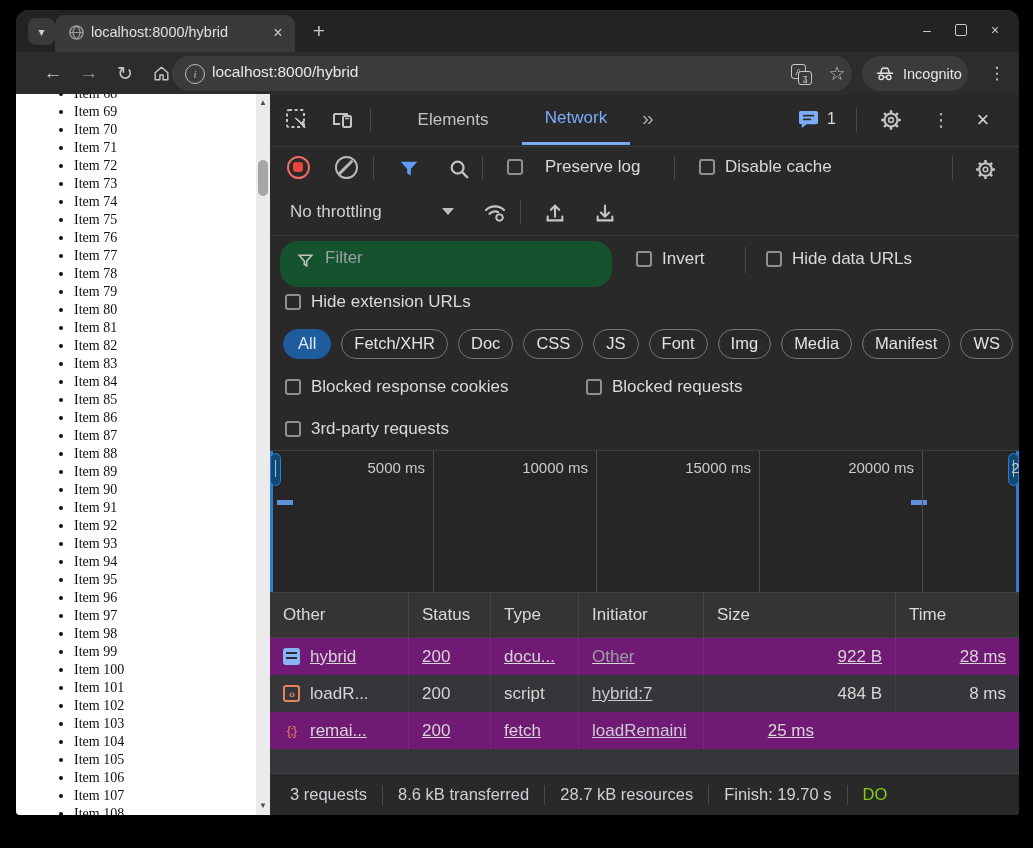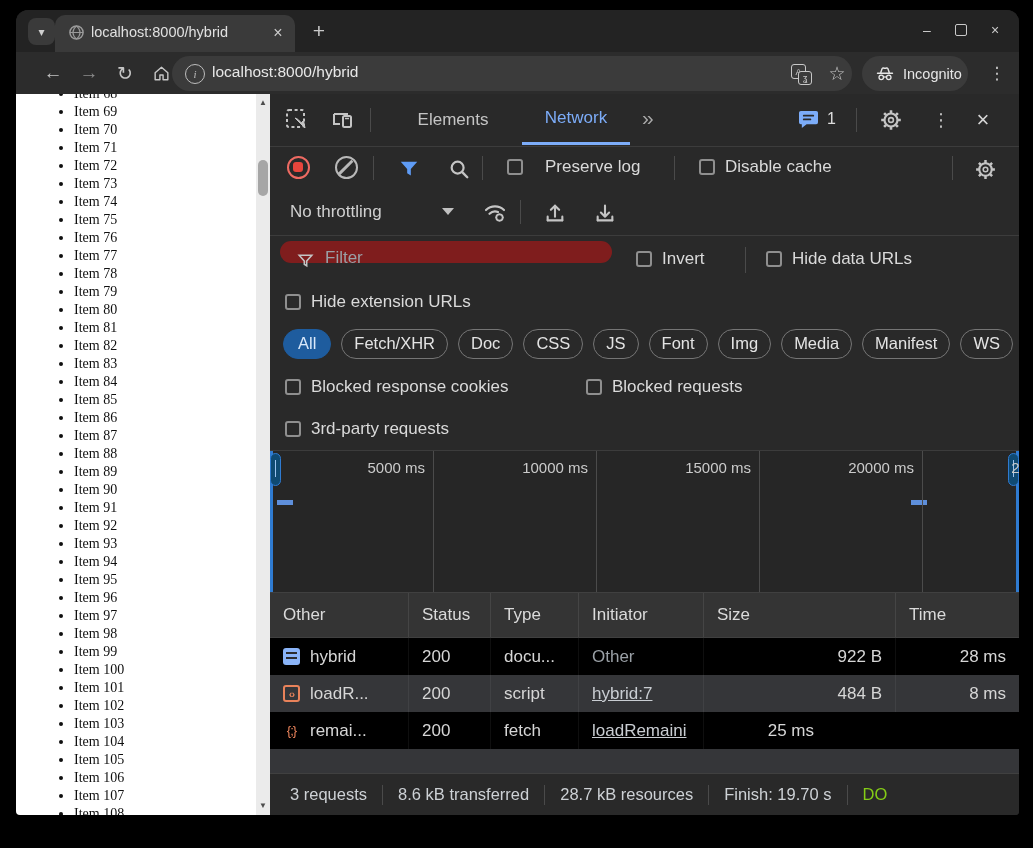--- a/index.html
+++ b/index.html
@@ -74,21 +74,21 @@
   .recbtn::after{content:"";position:absolute;left:4px;top:4px;width:10px;height:10px;background:#e8453c;border-radius:3px;}
   .clearbtn{position:absolute;left:65px;top:10px;width:23px;height:23px;border:2.5px solid #b8b8b8;border-radius:50%;box-sizing:border-box;}
   .clearbtn::after{content:"";position:absolute;left:-1px;top:8px;width:19px;height:2.5px;background:#b8b8b8;transform:rotate(-45deg);}
 
   .throttlerow{top:96px;height:45px;border-bottom:1px solid #3c3c3c;}
   .throttlelabel{left:20px;top:12px;color:#d0d0d0;}
   .caret{position:absolute;left:172px;top:18px;width:0;height:0;border-left:6px solid transparent;
          border-right:6px solid transparent;border-top:7px solid #c0c0c0;}
 
   .filterrow1{top:141px;height:47px;}
-  .filterpill{position:absolute;left:10px;top:6px;width:332px;height:22px;border-radius:18px;background:#7f1d1d;}
+  .filterpill{position:absolute;left:10px;top:6px;width:332px;height:46px;border-radius:18px;background:#14532d;}
   .filterpill .ph{position:absolute;left:45px;top:7px;font-size:17px;color:#9aa0a6;}
   .filterrow2{top:188px;height:40px;}
 
   .pillsrow{top:228px;height:43px;display:flex;align-items:center;gap:10px;padding-left:13px;box-sizing:border-box;}
   .pill{height:30px;padding:0 12px;border:1.5px solid #757575;border-radius:15px;background:transparent;
         color:#e3e3e3;font-size:16.5px;display:flex;align-items:center;flex:none;font-family:inherit;}
   .pill.selected{background:#1e5c9e;border-color:#1e5c9e;color:#d9e8fa;padding:0 14px;}
 
   .blockedrow{top:271px;height:43px;}
   .thirdrow{top:314px;height:42px;}
@@ -102,21 +102,21 @@
   .tl-handle::after{content:"";position:absolute;left:3.5px;top:6px;width:1.5px;height:17px;background:#9cc3ef;}
   .wfdash{position:absolute;top:49px;width:16px;height:5px;background:#5e8fdb;}
 
   .theader{top:498px;height:46px;background:#343434;border-top:1px solid #404040;border-bottom:1px solid #404040;
            display:flex;box-sizing:border-box;}
   .th{font-size:17px;color:#dadada;display:flex;align-items:center;padding-left:13px;box-sizing:border-box;
       border-left:1px solid #454545;flex:none;}
   .th:first-child{border-left:none;}
   .tbody{top:544px;height:135px;}
   .trow{position:absolute;left:0;width:100%;height:37px;display:flex;}
-  .trow.odd{background:#000000;}
+  .trow.odd{background:#701a75;text-decoration:underline;}
   .trow.even{background:#353639;}
   .stripe{position:absolute;left:0;top:111px;width:100%;height:24px;background:#353639;}
   .td{font-size:17px;color:#d6d6d6;display:flex;align-items:center;padding-left:13px;box-sizing:border-box;
       border-left:1px solid rgba(255,255,255,0.06);flex:none;overflow:hidden;white-space:nowrap;}
   .td:first-child{border-left:none;}
   .td.num{justify-content:flex-end;padding-left:0;padding-right:13px;}
   .init-other{color:#9aa0a6;}
   .init-link{color:#c9cdd2;text-decoration:underline;white-space:nowrap;}
   .ric{position:relative;width:17px;height:17px;margin-right:10px;flex:none;border-radius:3px;}
   .ric.document{background:#8ab4f8;}

